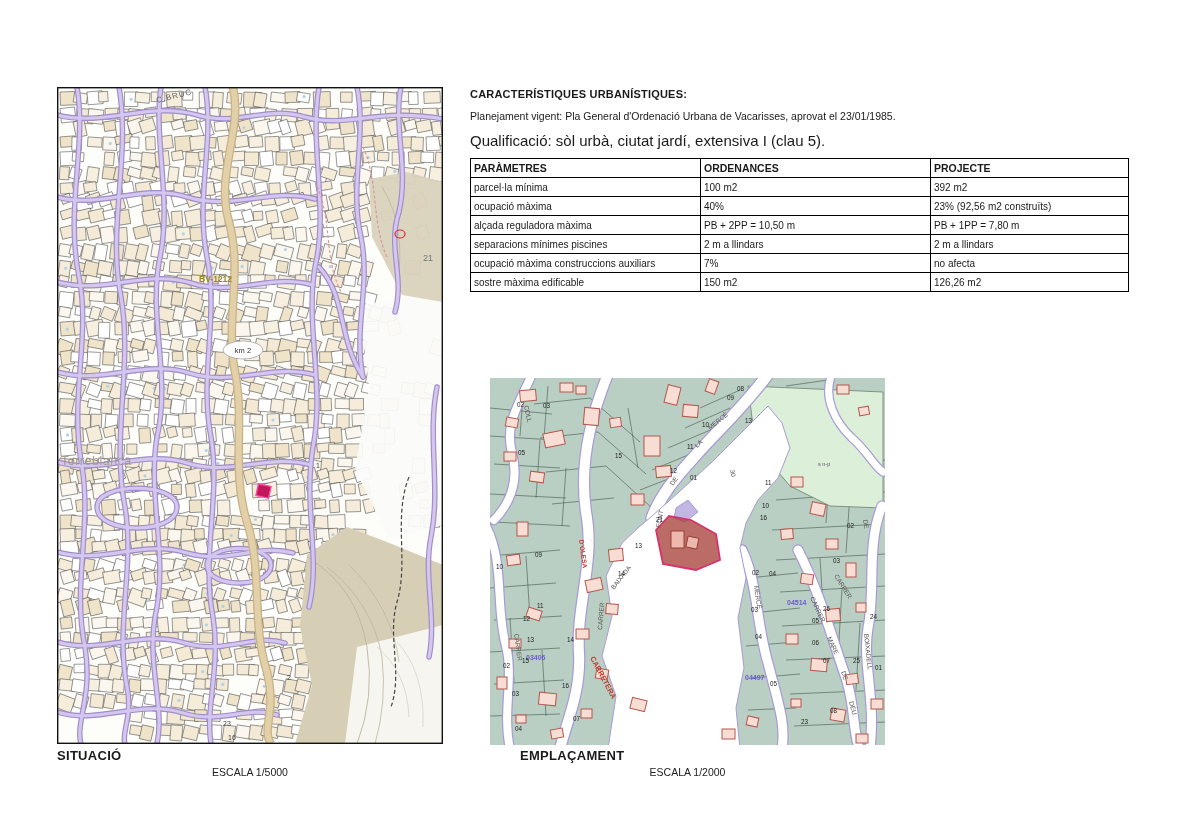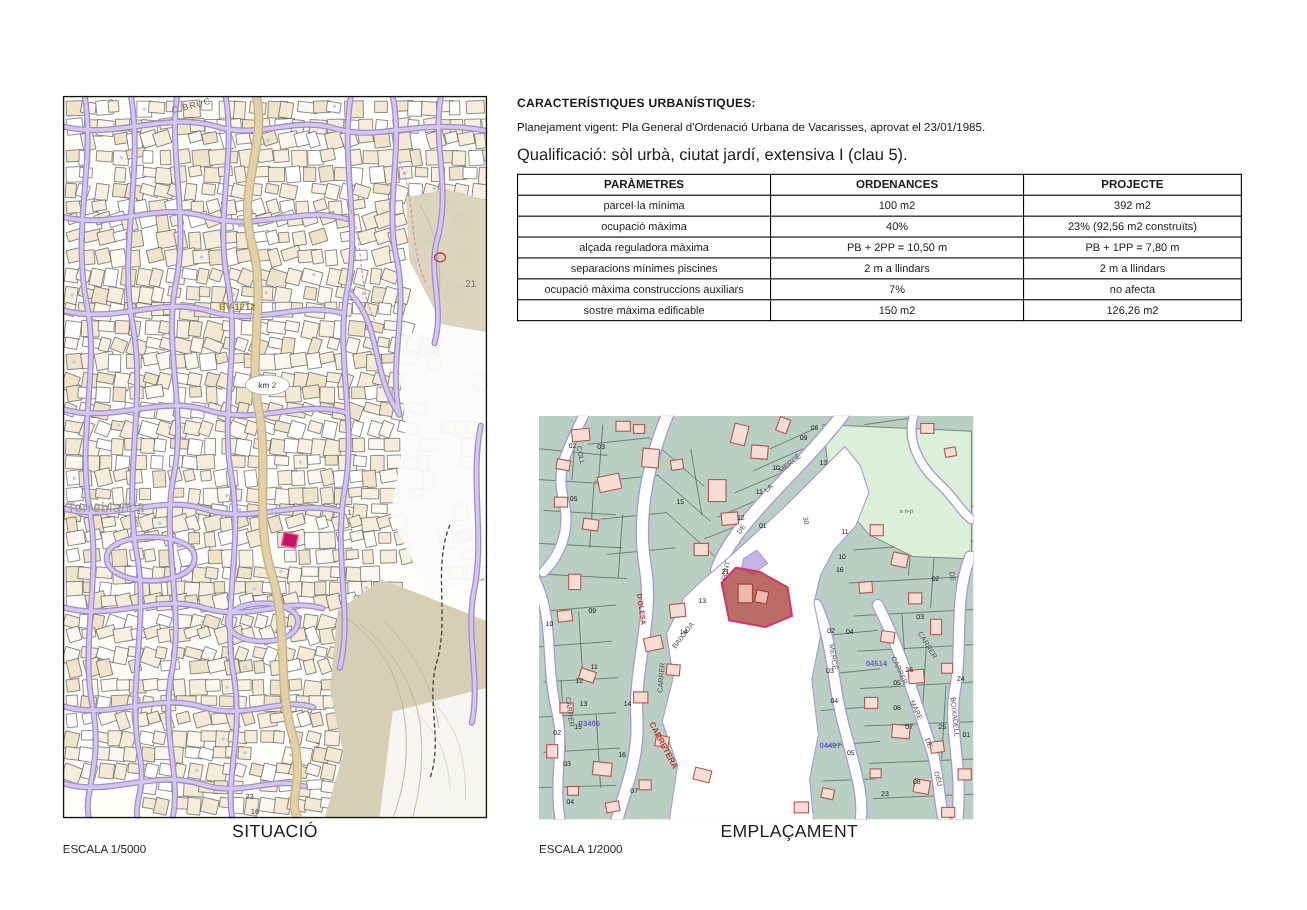--- a/index.html
+++ b/index.html
@@ -6,31 +6,31 @@
   body{width:1188px;height:827px;position:relative;background:#ffffff;
        font-family:"Liberation Sans",sans-serif;color:#1a1a1a;overflow:hidden}
   .abs{position:absolute}
   
   #urb-title{left:470px;top:88px;font-size:11px;font-weight:bold;letter-spacing:.2px}
   #urb-line1{left:470px;top:110px;font-size:10.5px}
   #urb-line2{left:470px;top:132px;font-size:15px}
   
   #param-table{left:470px;top:158px}
   table{border-collapse:collapse;width:658px;table-layout:fixed}
-  th,td{border:1px solid #000;font-size:10px;text-align:center;
+  th,td{border:1px solid #000;font-size:10px;text-align:left;
         padding:1px 3px;line-height:13px;vertical-align:middle;font-family:"Liberation Sans",sans-serif}
   th{font-weight:bold;font-size:10.5px;height:16px}
   td{height:16px}
   .multi{white-space:pre-line}
   
   #situacio-map{left:57px;top:87px}
   #emplacament-map{left:490px;top:378px}
   
-  .cap{font-weight:normal;font-size:16px;text-align:center;letter-spacing:.3px}
-  .scale{font-size:10.5px;text-align:left;color:#222}
+  .cap{font-weight:bold;font-size:13px;text-align:left;letter-spacing:.3px}
+  .scale{font-size:10.5px;text-align:center;color:#222}
   #cap-situacio{left:57px;top:748px;width:386px}
   #scale-situacio{left:57px;top:766px;width:386px}
   #cap-emplacament{left:520px;top:748px;width:395px}
   #scale-emplacament{left:490px;top:766px;width:395px}
   svg text{font-family:"Liberation Sans",sans-serif}
 </style>
 </head>
 <body>
 
 <div class="abs" id="urb-title">CARACTERÍSTIQUES URBANÍSTIQUES:</div>

